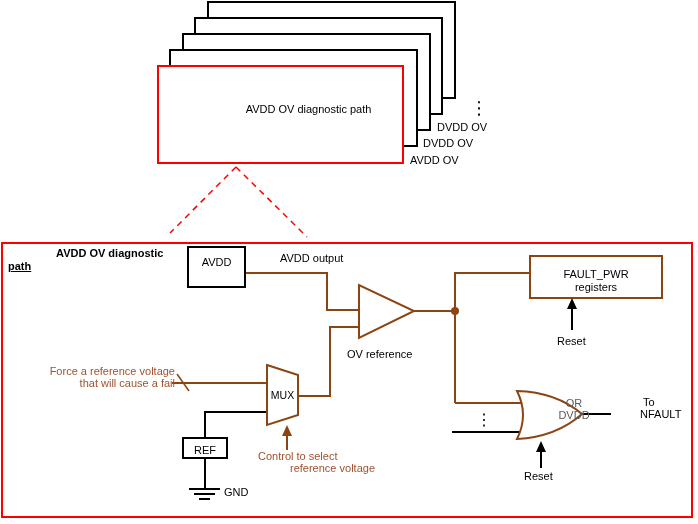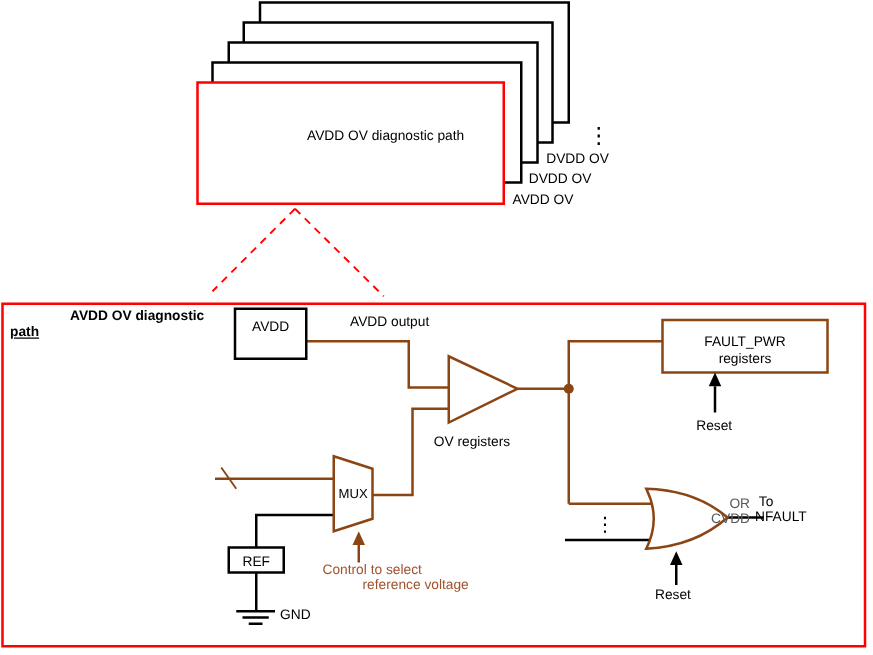--- a/index.html
+++ b/index.html
@@ -91,48 +91,50 @@
 
   <div class="lbl bold" style="left:8px;top:247px;">
     <span style="display:block;margin-left:48px;">AVDD OV diagnostic</span>
     <span style="display:block;text-decoration:underline;">path</span>
   </div>
 
   <div class="lbl flexc" style="left:188px;top:247px;width:57px;height:31px;">AVDD</div>
 
   <div class="lbl" style="left:258px;top:252px;margin-left:22px;">AVDD output</div>
 
-  <div class="lbl" style="left:347px;top:348px;">OV registers</div>
+  <div class="lbl" style="left:347px;top:348px;">OV reference</div>
 
   <div class="lbl flexc" style="left:266px;top:375px;width:33px;height:40px;font-size:10.5px;">MUX</div>
 
   <div class="lbl brown rt lh12" style="left:19px;top:365px;width:156px;white-space:normal;">
+    <span style="display:block;">Force a reference voltage</span>
+    <span style="display:block;">that will cause a fail</span>
   </div>
 
   <div class="lbl flexc" style="left:183px;top:438px;width:44px;height:24px;">REF</div>
 
   <div class="lbl" style="left:224px;top:486px;">GND</div>
 
   <div class="lbl brown lh12" style="left:258px;top:450px;">
     <span style="display:block;">Control to select</span>
     <span style="display:block;padding-left:32px;">reference voltage</span>
   </div>
 
   <div class="lbl flexcol" style="left:530px;top:256px;width:132px;height:49px;">
     <span style="display:block;">FAULT_PWR</span>
     <span style="display:block;">registers</span>
   </div>
 
   <div class="lbl" style="left:557px;top:335px;">Reset</div>
 
-  <div class="lbl gray ctr lh12" style="left:520px;top:397px;width:52px;text-align:right;">
+  <div class="lbl gray ctr lh12" style="left:520px;top:397px;width:52px;">
     <span style="display:block;">OR</span>
-    <span style="display:block;">CVDD</span>
+    <span style="display:block;">DVDD</span>
   </div>
 
-  <div class="lbl lh12" style="left:604px;top:396px;">
+  <div class="lbl lh12" style="left:640px;top:396px;">
     <span style="display:block;padding-left:3px;">To</span>
     <span style="display:block;">NFAULT</span>
   </div>
 
   <div class="lbl" style="left:524px;top:470px;">Reset</div>
 
 </div>
 
 </body></html>

